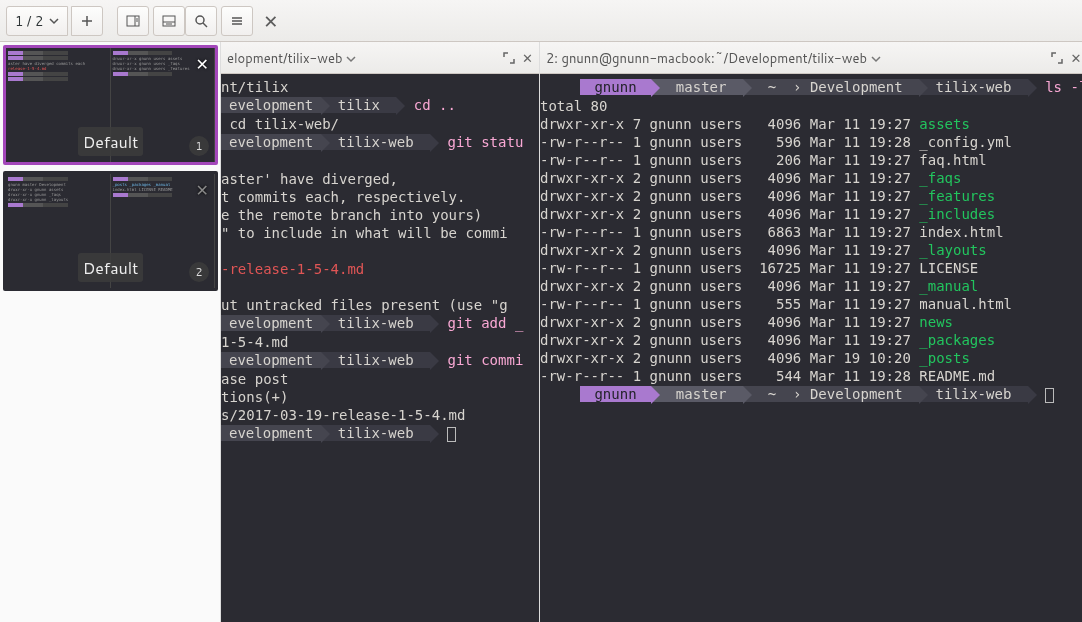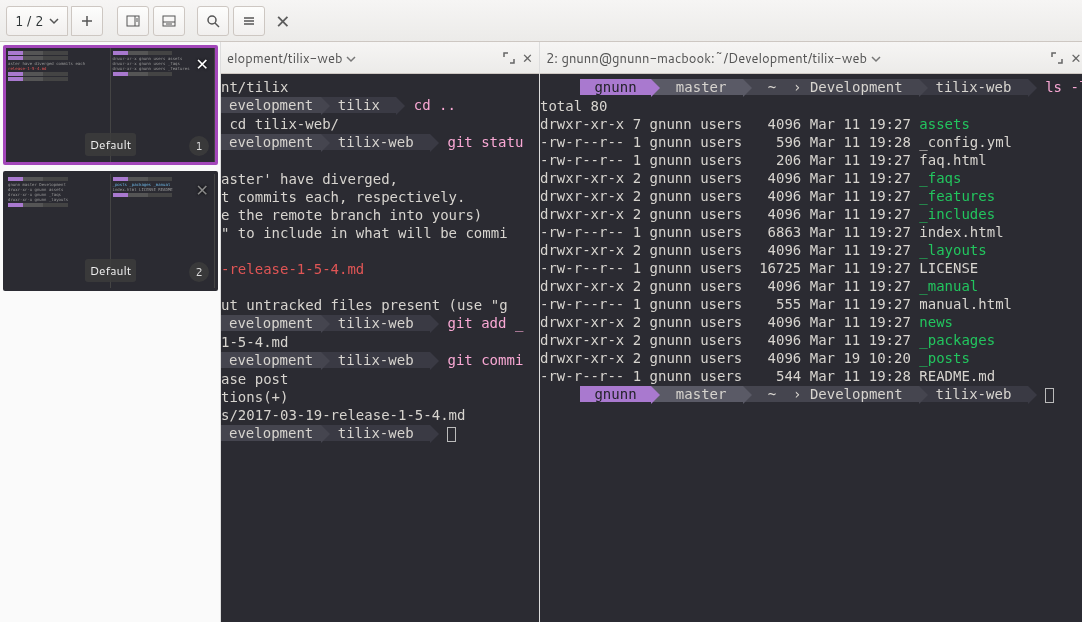--- a/index.html
+++ b/index.html
@@ -14,21 +14,21 @@
   display: flex;
   flex-direction: column;
 }
 .headerbar {
   height: 42px;
   background: linear-gradient(#f6f5f4, #ecebe9);
   border-bottom: 1px solid #cdc7c2;
   display: flex;
   align-items: center;
   padding: 0 6px;
-  gap: 12px;
+  gap: 0;
 }
 .hb-left, .hb-right { display: flex; align-items: center; gap: 4px; }
 .hb-title { flex: 1; text-align: center; font-weight: 600; color: #2e3436; }
 .btn {
   height: 30px;
   background: linear-gradient(#fdfdfc, #f1efee);
   border: 1px solid #cdc7c2;
   border-radius: 3px;
   display: inline-flex;
   align-items: center;
@@ -82,21 +82,21 @@
 }
 .thumb-label {
   position: absolute; bottom: 6px; left: 0; right: 0;
   display: flex; justify-content: center;
 }
 .thumb-label span {
   background: rgba(60,60,60,0.85);
   color: #eee;
   padding: 3px 5px;
   border-radius: 3px;
-  font-size: 12px;
+  font-size: 16px;
 }
 .thumb-badge {
   position: absolute; bottom: 6px; right: 6px;
   width: 20px; height: 20px;
   border-radius: 50%;
   background: rgba(60,60,60,0.85);
   color: #ddd;
   display: flex; align-items: center; justify-content: center;
   font-size: 11px;
 }

